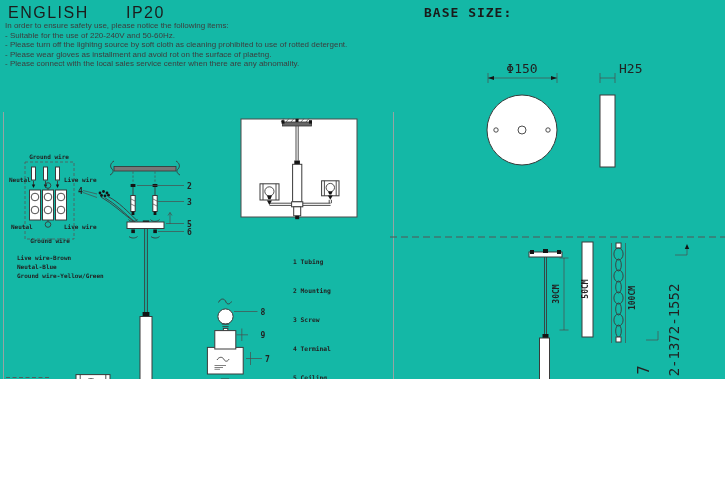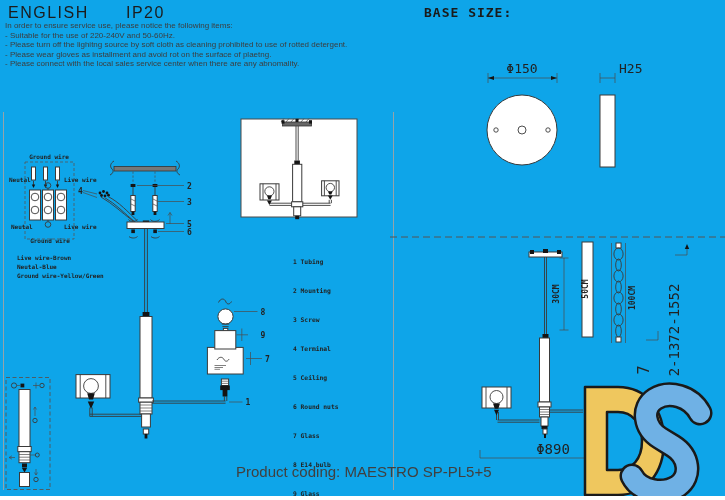--- a/index.html
+++ b/index.html
@@ -1,16 +1,16 @@
 <!DOCTYPE html>
 <html><head>
 <meta charset="utf-8">
 <style>
   html,body{margin:0;padding:0;background:#fff;}
-  #sheet{position:relative;width:725px;height:496px;background:#0ea5e9;overflow:hidden;
+  #sheet{position:relative;width:725px;height:379px;background:#14b8a6;overflow:hidden;
          font-family:"Liberation Sans",sans-serif;color:#222;}
   .abs{position:absolute;}
   .hdr{font-size:16px;letter-spacing:1.5px;color:#1c1c1c;}
   .spec{font-size:8px;line-height:9.6px;color:#3d3d3d;white-space:nowrap;}
   .sectitle{font-family:"DejaVu Sans Mono",monospace;font-weight:700;font-size:13px;
             letter-spacing:1px;color:#1a1a1a;white-space:nowrap;}
   .parts{font-family:"DejaVu Sans Mono",monospace;font-weight:700;font-size:6.3px;
          line-height:9.65px;color:#222;white-space:pre;}
   .pcode{font-size:15px;color:#404040;white-space:nowrap;text-align:center;}
   svg{overflow:visible;}
@@ -28,21 +28,21 @@
 </style>
 </head>
 <body>
 
 <div id="sheet">
 
   <div class="abs hdr" style="left:8px;top:4px;">ENGLISH</div>
   <div class="abs hdr" style="left:106px;top:4px;margin-left:20px;">IP20</div>
 
   <div class="abs spec" style="left:5px;top:21px;">
-    <div>In order to ensure service use, please notice the following items:</div>
+    <div>In order to ensure safety use, please notice the following items:</div>
     <div>- Suitable for the use of 220-240V and 50-60Hz.</div>
     <div>- Please turn off the lighitng source by soft cloth as cleaning prohibited to use of rotted detergent.</div>
     <div>- Please wear gloves as installment and avoid rot on the surface of plaetng.</div>
     <div>- Please connect with the local sales service center when there are any abnomality.</div>
   </div>
 
   <div class="abs sectitle" style="left:393px;top:5px;padding-left:31px;">BASE SIZE:</div>
 
   <svg class="abs" style="left:430px;top:40px;" width="240" height="140" viewBox="0 0 240 140">
     <g>

